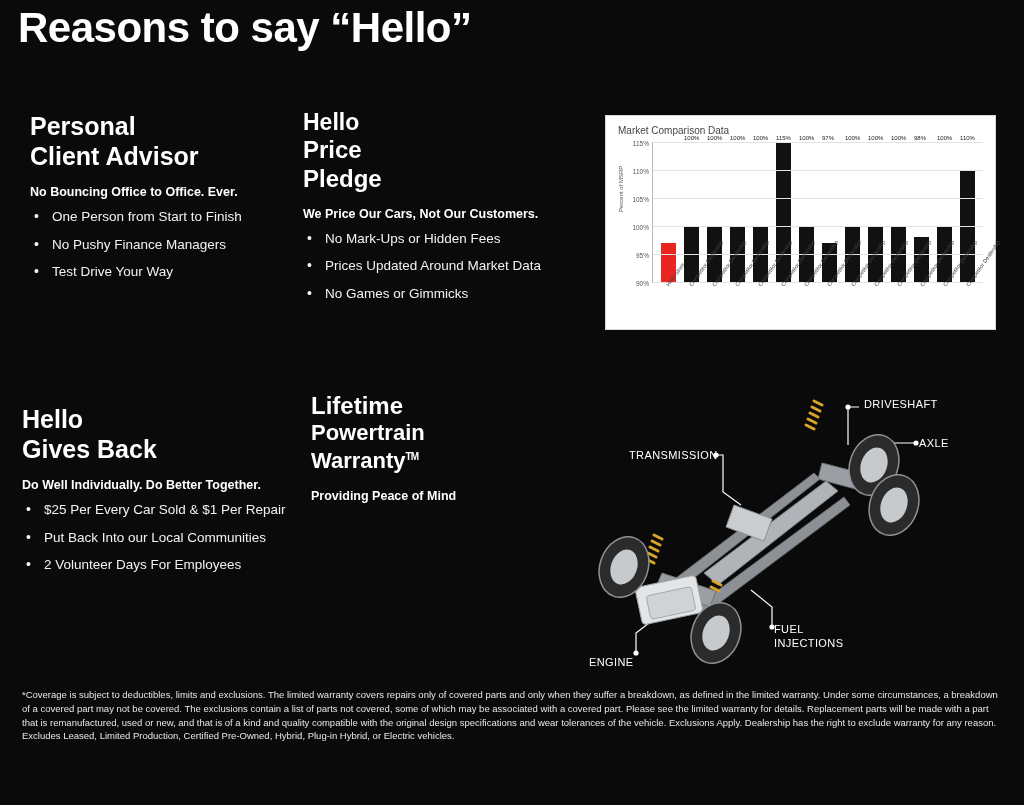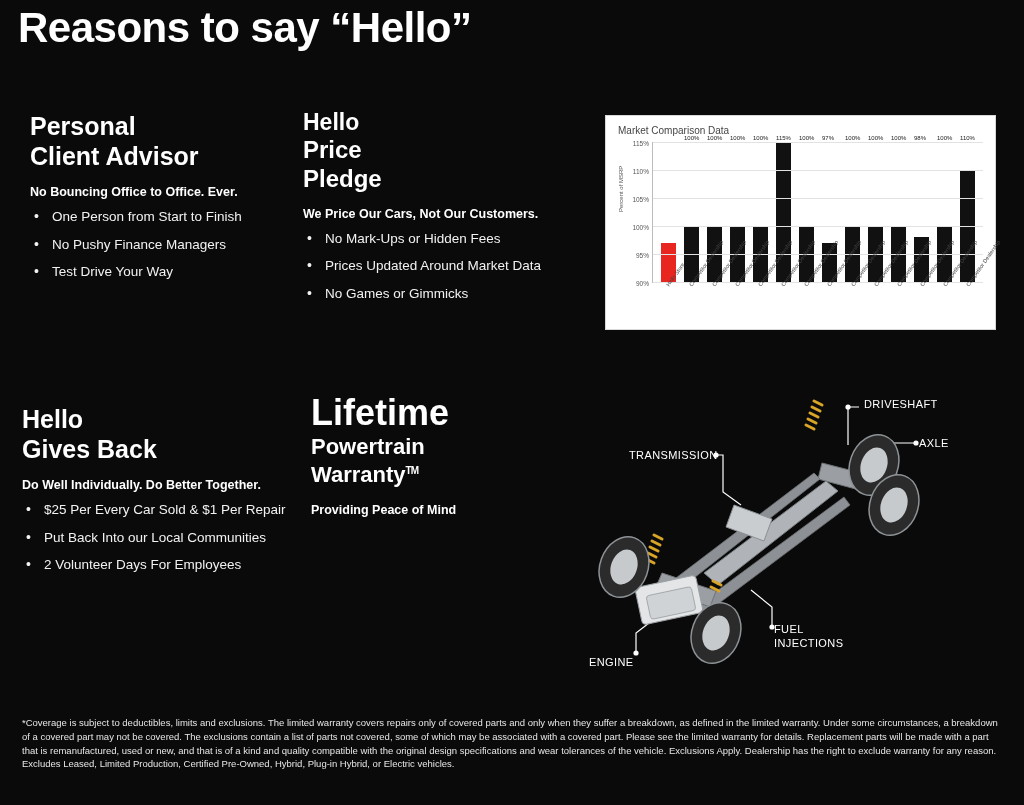--- a/index.html
+++ b/index.html
@@ -74,21 +74,21 @@
     color: #f2f2f2;
   }
 
   
   #block-personal { left: 30px; top: 112px; width: 250px; }
   #block-pledge   { left: 303px; top: 108px; width: 270px; }
   #block-gives    { left: 22px; top: 405px; width: 270px; }
   #block-lifetime { left: 311px; top: 392px; width: 280px; }
 
   #block-pledge .head, #block-lifetime .head { font-size: 24px; }
-  #block-lifetime .head .big { font-size: 36px; margin-top: 36px; }
+  #block-lifetime .head .big { font-size: 24px; margin-top: 36px; }
   #block-lifetime .head .l2, #block-lifetime .head .l3 { font-size: 22px; }
   #block-pledge .head .l1 { font-size: 23px; }
 
   .tm {
     font-size: 10px;
     vertical-align: super;
     letter-spacing: -1px;
   }
 
   
@@ -225,21 +225,21 @@
   #co-driveshaft { left: 288px; top: 13px; }
   #co-axle       { left: 343px; top: 52px; }
   #co-transmission { left: 53px; top: 64px; }
   #co-engine     { left: 13px; top: 271px; }
   #co-fuel       { left: 198px; top: 238px; line-height: 1.25; }
 
   
   .footnote {
     position: absolute;
     left: 22px;
-    top: 716px;
+    top: 688px;
     width: 980px;
     font-size: 9.5px;
     line-height: 1.45;
     color: #e6e6e6;
   }
 </style>
 </head>
 <body>
 
 <div class="page">

